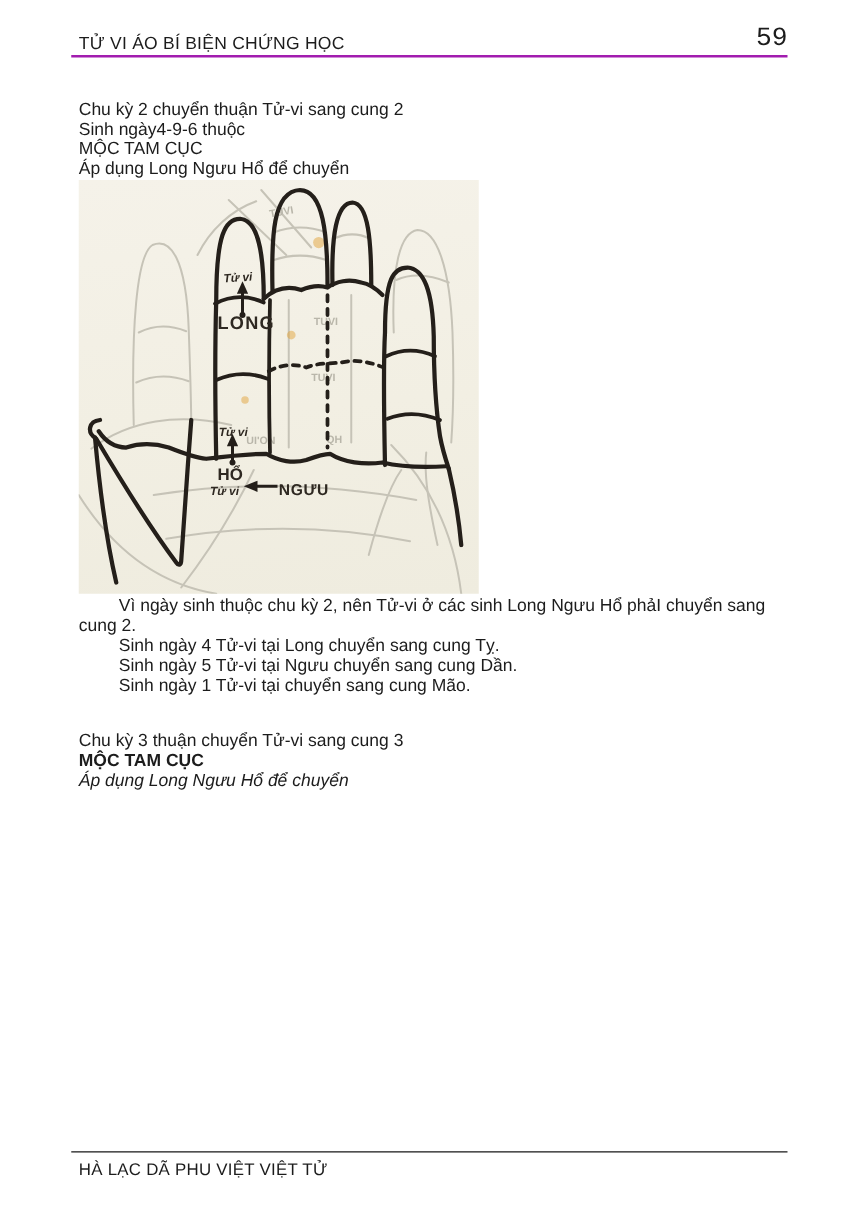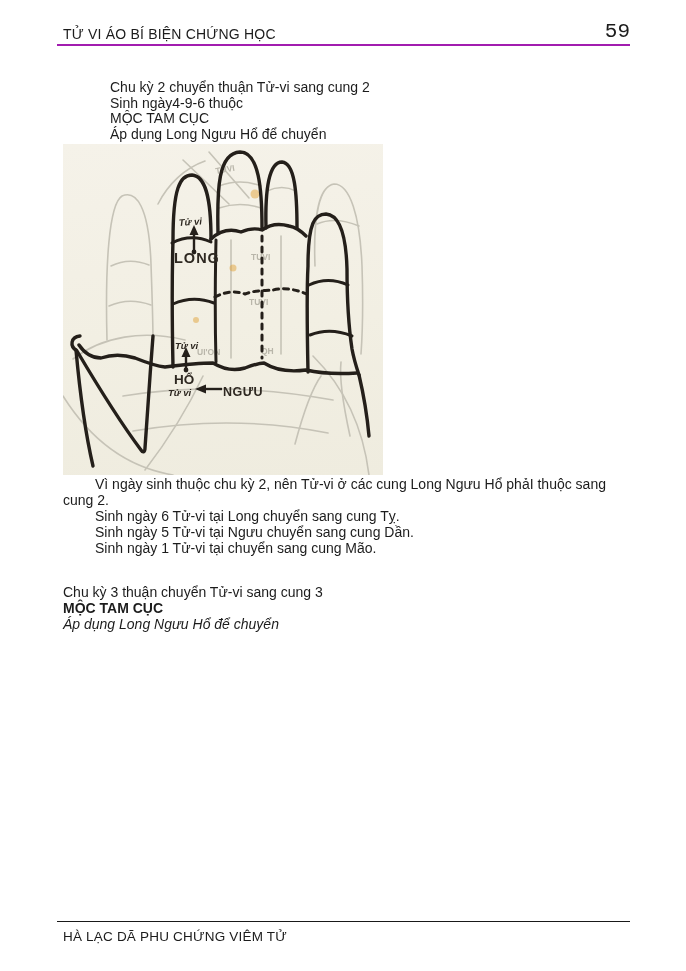--- a/index.html
+++ b/index.html
@@ -12,21 +12,21 @@
 
   .header {
     position:absolute; left:57px; right:56px; top:21px;
     border-bottom:2px solid #a21caf; padding-bottom:2px;
     display:flex; justify-content:space-between; align-items:flex-end;
   }
   .h-title { font-size:14px; letter-spacing:0.2px; padding-left:6px; }
   .h-num { font-family:Liberation Mono, monospace; font-size:21px; line-height:1; }
 
   .block .line { font-size:14px; line-height:15.7px; white-space:nowrap; }
-  .b1 { position:absolute; left:63px; top:80px;margin-left:47px; }
+  .b1 { position:absolute; left:63px; top:80px; }
   .b2 { position:absolute; left:63px; top:476px; }
   .b2 .line { line-height:16px; }
   .b3 { position:absolute; left:63px; top:584px; }
   .b3 .line { line-height:16px; }
   .indent { padding-left:32px; }
   .bold { font-weight:bold; }
   .italic { font-style:italic; }
 
   .palm {
     margin:0; position:absolute; left:63px; top:144px;
@@ -147,30 +147,30 @@
         <text x="111" y="119" font-size="14.5" font-weight="bold" letter-spacing="1">LONG</text>
         <text x="112" y="205" font-size="9.5" font-weight="bold" font-style="italic">Tử vi</text>
         <text x="111" y="240" font-size="13.5" font-weight="bold">HỔ</text>
         <text x="105" y="252" font-size="9.5" font-weight="bold" font-style="italic">Tử vi</text>
         <text x="160" y="252" font-size="12.5" font-weight="bold" letter-spacing="0.5">NGƯU</text>
       </g>
     </svg>
   </figure>
 
   <section class="block b2">
-    <div class="line indent">Vì ngày sinh thuộc chu kỳ 2, nên Tử-vi ở các cung Long Ngưu Hổ phảI thuộc sang</div>
+    <div class="line indent">Vì ngày sinh thuộc chu kỳ 2, nên Tử-vi ở các sinh Long Ngưu Hổ phảI chuyển sang</div>
     <div class="line">cung 2.</div>
-    <div class="line indent">Sinh ngày 6 Tử-vi tại Long chuyển sang cung Tỵ.</div>
+    <div class="line indent">Sinh ngày 4 Tử-vi tại Long chuyển sang cung Tỵ.</div>
     <div class="line indent">Sinh ngày 5 Tử-vi tại Ngưu chuyển sang cung Dần.</div>
     <div class="line indent">Sinh ngày 1 Tử-vi tại chuyển sang cung Mão.</div>
   </section>
 
   <section class="block b3">
     <div class="line">Chu kỳ 3 thuận chuyển Tử-vi sang cung 3</div>
     <div class="line bold">MỘC TAM CỤC</div>
     <div class="line italic">Áp dụng Long Ngưu Hổ để chuyển</div>
   </section>
 
   <footer class="footer">
-    <span class="f-text">HÀ LẠC DÃ PHU CHỨNG VIÊM TỬ</span>
+    <span class="f-text">HÀ LẠC DÃ PHU VIỆT VIỆT TỬ</span>
   </footer>
 
 </div>
 
 </body></html>

